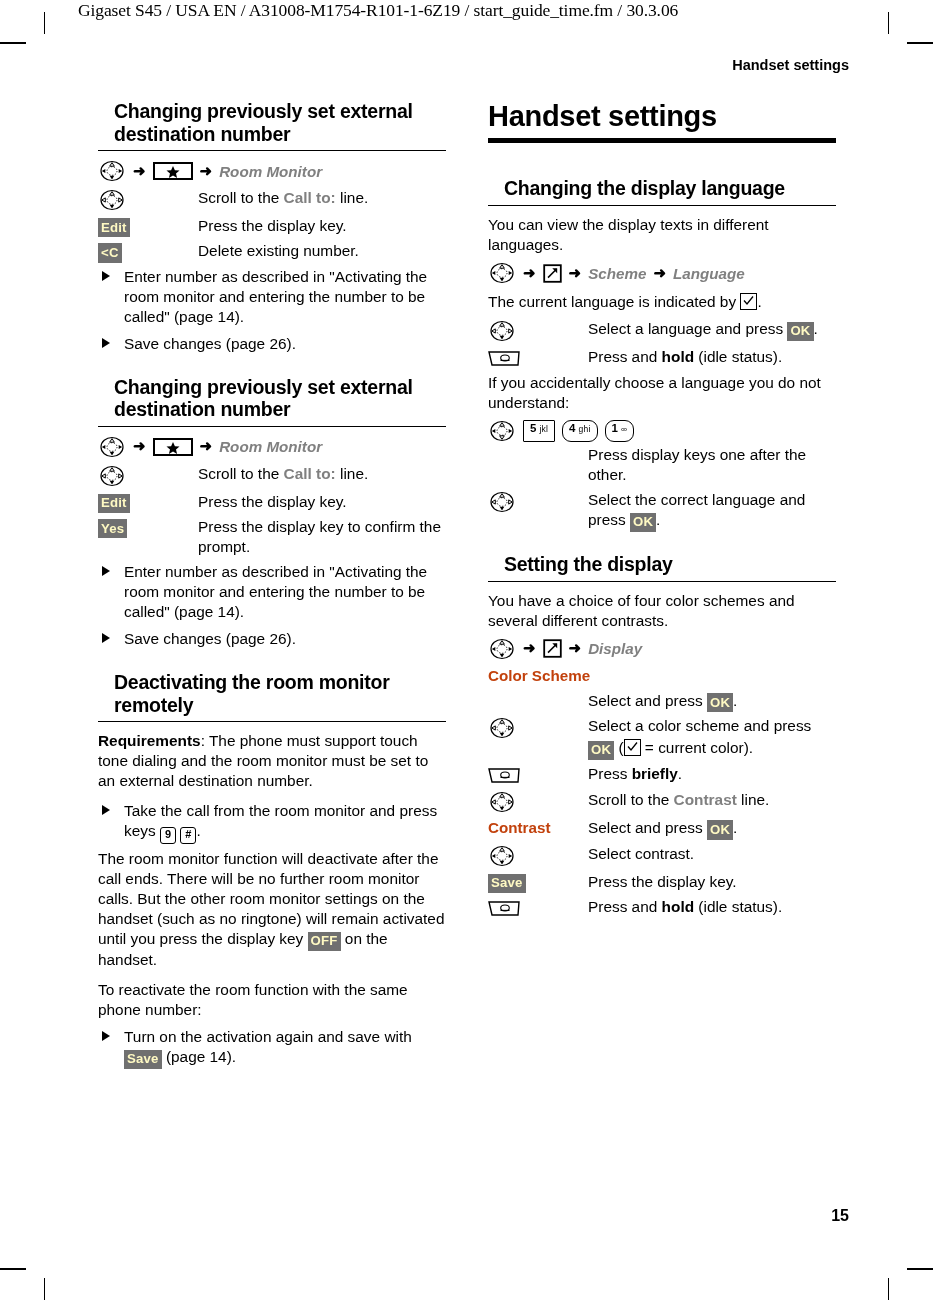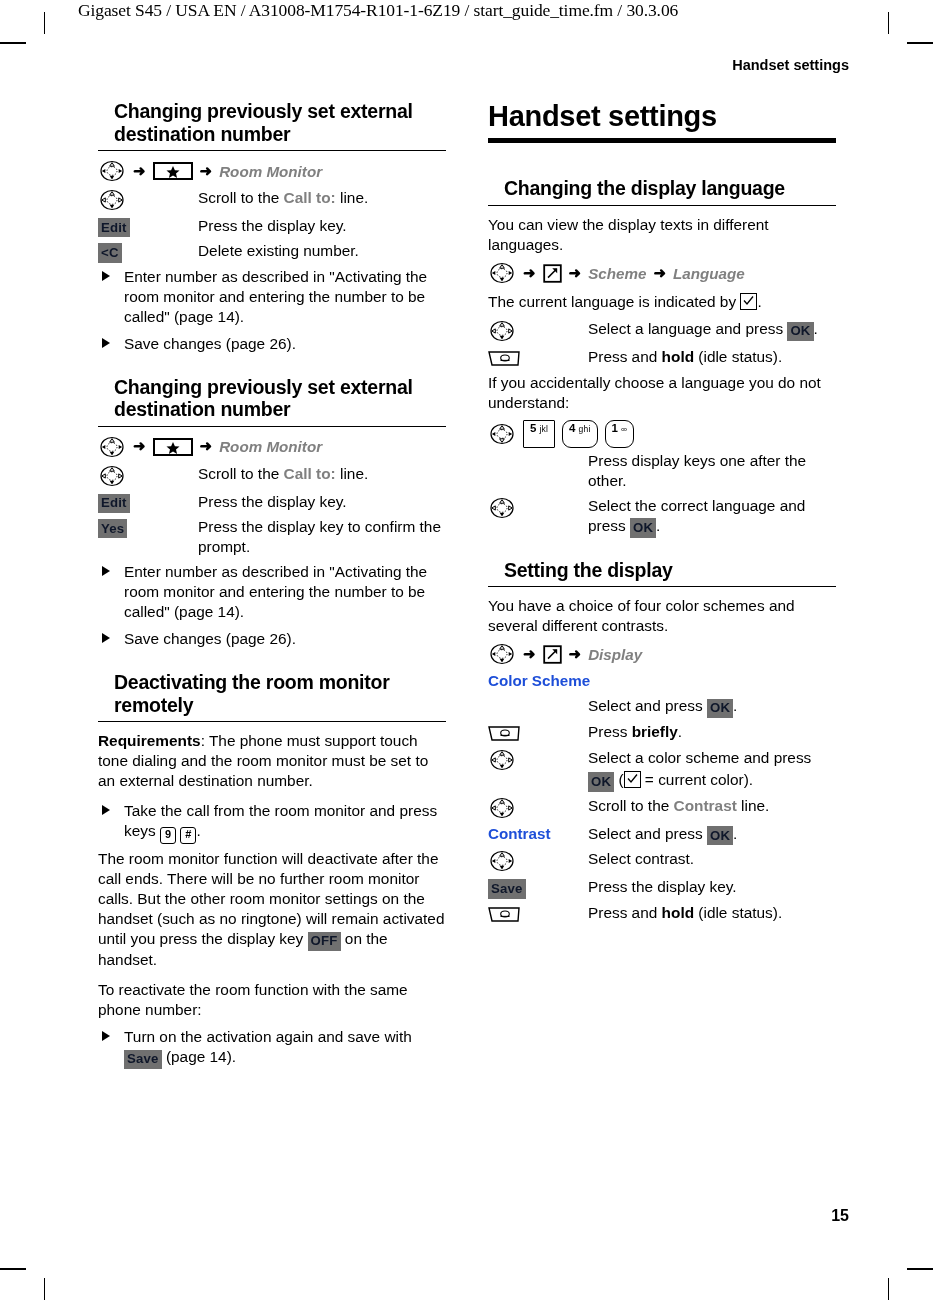--- a/index.html
+++ b/index.html
@@ -143,33 +143,33 @@
     font-size: 15px;
     font-weight: bold;
     line-height: 1;
     transform: translateY(-1px);
   }
 
   
   .menulabel {
     font-size: 15.2px;
     font-weight: bold;
-    color: #1d4ed8;
+    color: #c2410c;
     white-space: nowrap;
   }
   .inline-grey {
     font-weight: bold;
     color: #808080;
   }
 
   
   .dkey {
     display: inline-block;
     background: #707070;
-    color: #0f172a;
+    color: #fef9c3;
     font-size: 13.2px;
     font-weight: bold;
     line-height: 1;
     padding: 2.5px 3px 3.5px 3px;
     vertical-align: baseline;
     position: relative;
     top: 1px;
     letter-spacing: 0.2px;
     text-align: center;
   }
@@ -194,21 +194,21 @@
   
   .menuicon { display: inline-block; width: 19px; height: 19px; }
 
   
   .endkey { display: inline-block; width: 34px; height: 20px; flex: 0 0 34px; }
 
   
   .numkey {
     display: inline-block;
     border: 1.6px solid #000;
-    padding: 1px 6px 12px 6px;
+    padding: 1px 6px 6px 6px;
     font-size: 11px;
     line-height: 1.1;
     white-space: nowrap;
     background: #fff;
   }
   .numkey.sq { border-radius: 1px; }
   .numkey.rd { border-radius: 9px; }
   .numkey .n { font-weight: bold; font-size: 11.5px; }
   .numkey .l { font-size: 8.5px; letter-spacing: 0.2px; }
 
@@ -566,51 +566,51 @@
           <span class="ptext"></span>
         </div>
 
         <div class="prow">
           <span class="pkeycol"></span>
           <span class="ptext"><span>Select and press </span><span class="dkey">OK</span><span>.</span></span>
         </div>
 
         <div class="prow">
           <span class="pkeycol">
-            <span class="endkey">
-              <svg viewBox="0 0 34 20" width="34" height="20">
-                <path d="M4,17 L1,4 L31,4 L30,17 Z" fill="none" stroke="#000" stroke-width="1.4"></path>
-                <ellipse cx="17" cy="10" rx="4.3" ry="3" fill="none" stroke="#000" stroke-width="1.1"></ellipse>
-                <line x1="12.5" y1="12.4" x2="21.5" y2="12.4" stroke="#000" stroke-width="1.1"></line>
-              </svg>
-            </span>
-          </span>
-          <span class="ptext"><span>Press </span><b class="bold">briefly</b><span>.</span></span>
-        </div>
-
-        <div class="prow">
-          <span class="pkeycol">
             <span class="navkey">
               <svg viewBox="0 0 28 22" width="28" height="22">
                 <ellipse cx="14" cy="11" rx="11" ry="9.5" fill="none" stroke="#000" stroke-width="1.2"></ellipse>
                 <ellipse cx="14" cy="11" rx="5" ry="4.3" fill="none" stroke="#000" stroke-width="0.9" stroke-dasharray="1.3 1.6"></ellipse>
                 <polygon points="14,2.6 16.3,6.2 11.7,6.2" fill="none" stroke="#000" stroke-width="1"></polygon>
                 <polygon points="14,19.4 16.3,15.8 11.7,15.8" fill="#000"></polygon>
                 <polygon points="3.8,11 7.3,8.9 7.3,13.1" fill="none" stroke="#000" stroke-width="1"></polygon>
                 <polygon points="24.2,11 20.7,8.9 20.7,13.1" fill="none" stroke="#000" stroke-width="1"></polygon>
               </svg>
             </span>
           </span>
           <span class="ptext"><span>Select a color scheme and press </span><span class="dkey">OK</span><span> (</span><span class="chk"><svg viewBox="0 0 13 13" width="13" height="13">
                   <polyline points="2,6.5 5,10 11,2.5" fill="none" stroke="#000" stroke-width="1.3"></polyline>
                 </svg></span><span> = current color).</span></span>
         </div>
 
         <div class="prow">
           <span class="pkeycol">
+            <span class="endkey">
+              <svg viewBox="0 0 34 20" width="34" height="20">
+                <path d="M4,17 L1,4 L31,4 L30,17 Z" fill="none" stroke="#000" stroke-width="1.4"></path>
+                <ellipse cx="17" cy="10" rx="4.3" ry="3" fill="none" stroke="#000" stroke-width="1.1"></ellipse>
+                <line x1="12.5" y1="12.4" x2="21.5" y2="12.4" stroke="#000" stroke-width="1.1"></line>
+              </svg>
+            </span>
+          </span>
+          <span class="ptext"><span>Press </span><b class="bold">briefly</b><span>.</span></span>
+        </div>
+
+        <div class="prow">
+          <span class="pkeycol">
             <span class="navkey">
               <svg viewBox="0 0 28 22" width="28" height="22">
                 <ellipse cx="14" cy="11" rx="11" ry="9.5" fill="none" stroke="#000" stroke-width="1.2"></ellipse>
                 <ellipse cx="14" cy="11" rx="5" ry="4.3" fill="none" stroke="#000" stroke-width="0.9" stroke-dasharray="1.3 1.6"></ellipse>
                 <polygon points="14,2.6 16.3,6.2 11.7,6.2" fill="none" stroke="#000" stroke-width="1"></polygon>
                 <polygon points="14,19.4 16.3,15.8 11.7,15.8" fill="#000"></polygon>
                 <polygon points="3.8,11 7.3,8.9 7.3,13.1" fill="none" stroke="#000" stroke-width="1"></polygon>
                 <polygon points="24.2,11 20.7,8.9 20.7,13.1" fill="none" stroke="#000" stroke-width="1"></polygon>
               </svg>
             </span>

